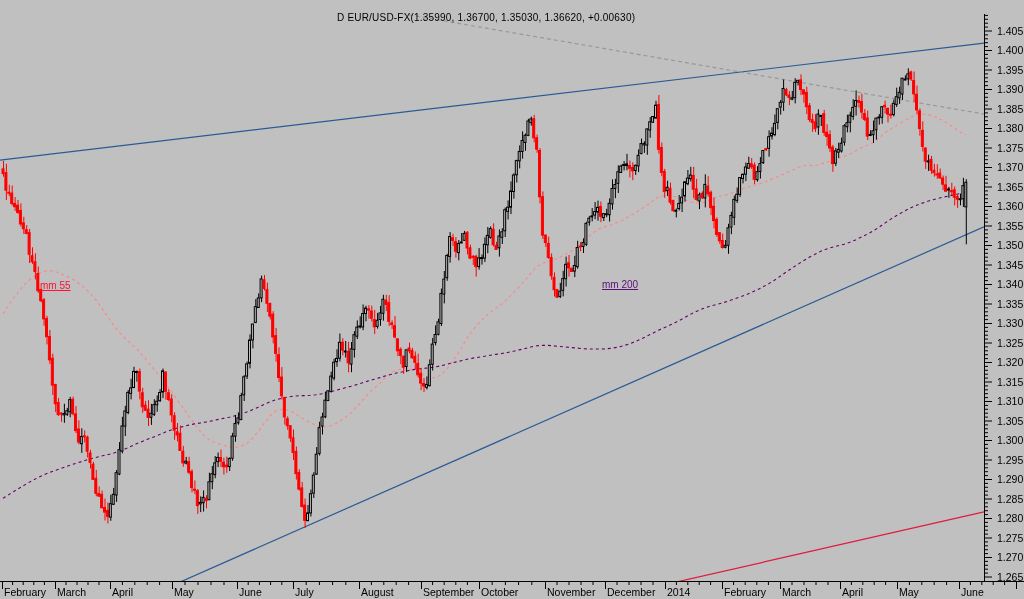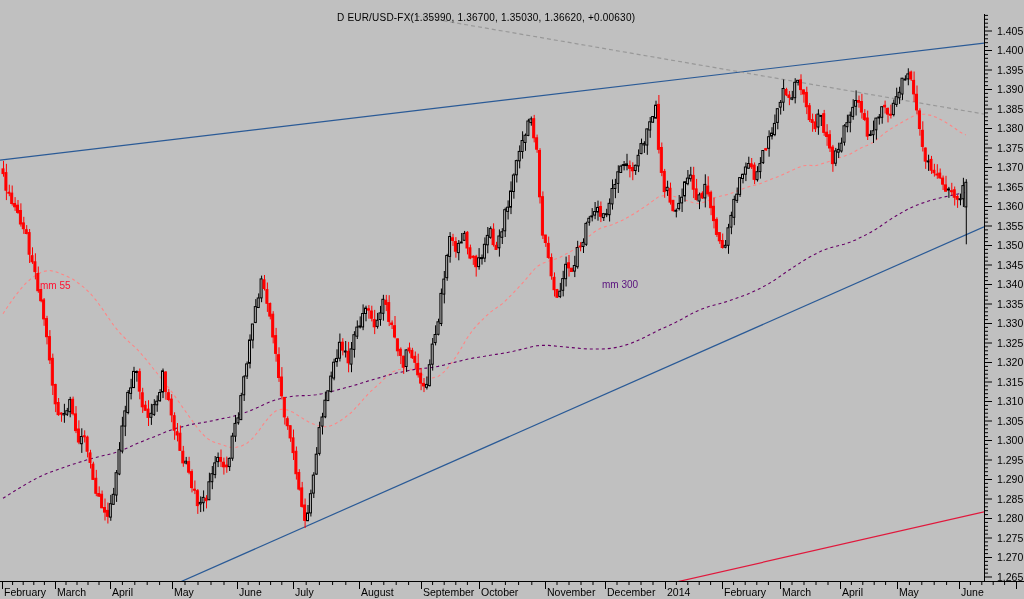--- a/index.html
+++ b/index.html
@@ -1,19 +1,19 @@
 <!DOCTYPE html>
 <html><head>
 <meta charset="utf-8">
 <style>
   html,body{margin:0;padding:0;}
   body{font-family:"Liberation Sans", sans-serif;}
   .screen{position:relative;width:1024px;height:599px;background:#c0c0c0;overflow:hidden;}
   .chart-title{position:absolute;left:337px;top:12px;font-size:10px;color:#000;white-space:nowrap;letter-spacing:0.2px;}
-  .ind-label{position:absolute;font-size:10px;white-space:nowrap;}
+  .ind-label{position:absolute;font-size:10px;white-space:nowrap;text-decoration:underline;}
   svg{position:absolute;left:0;top:0;}
   svg text{font-family:"Liberation Sans", sans-serif;}
 </style>
 </head>
 <body>
 
 <div class="screen">
   <svg id="plot" width="1024" height="599">
       <rect x="0" y="0" width="1024" height="599" fill="#c0c0c0"></rect>
       <defs>
@@ -976,14 +976,14 @@
         <text x="667" y="596" font-size="10.5" fill="#000000">2014</text>
         <text x="724" y="596" font-size="10.5" fill="#000000">February</text>
         <text x="782" y="596" font-size="10.5" fill="#000000">March</text>
         <text x="842" y="596" font-size="10.5" fill="#000000">April</text>
         <text x="899" y="596" font-size="10.5" fill="#000000">May</text>
         <text x="961" y="596" font-size="10.5" fill="#000000">June</text>
       </g>
     </svg>
   <div class="chart-title">D EUR/USD-FX(1.35990, 1.36700, 1.35030, 1.36620, +0.00630)</div>
   <div class="ind-label" style="left: 40px; top: 280px; color: rgb(255, 16, 48);">mm 55</div>
-  <div class="ind-label" style="left: 602px; top: 279px; color: rgb(88, 16, 125);">mm 300</div>
+  <div class="ind-label" style="left: 602px; top: 279px; color: rgb(88, 16, 125);">mm 200</div>
 </div>
 
 </body></html>

